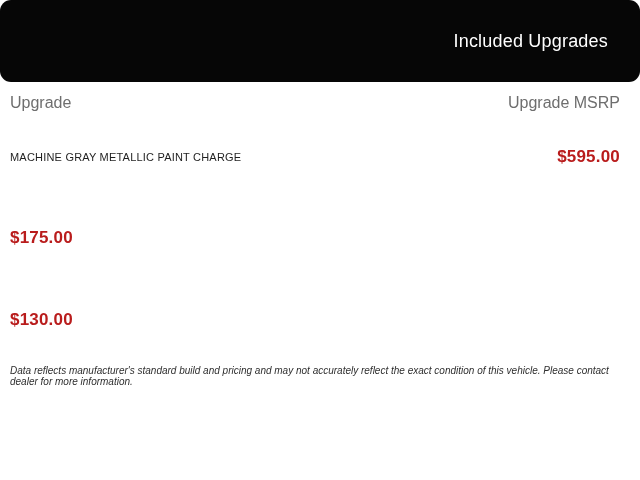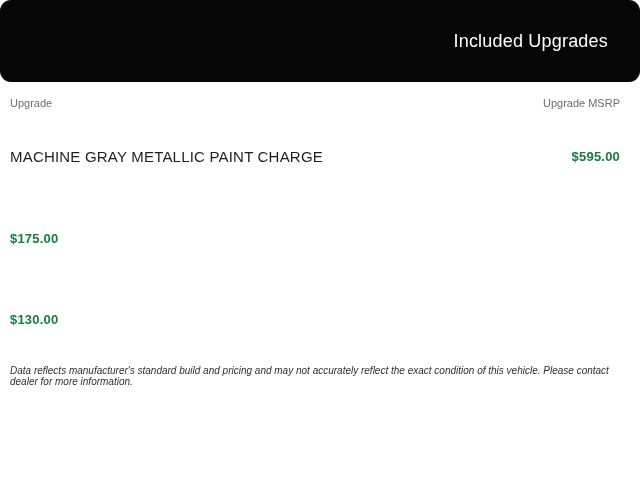--- a/index.html
+++ b/index.html
@@ -27,40 +27,40 @@
     font-weight: 400;
     margin: 0;
     letter-spacing: 0.2px;
   }
   .col-headers {
     display: flex;
     justify-content: space-between;
     align-items: flex-start;
     padding: 15px 20px 0 10px;
     color: #6e6e6e;
-    font-size: 11px;
+    font-size: 16px;
     line-height: 12px;
   }
   .rows { padding-top: 7px; }
   .row {
     height: 81.5px;
     display: flex;
     align-items: center;
     justify-content: space-between;
     padding: 0 20px 0 10px;
   }
   .row-name {
-    font-size: 15px;
+    font-size: 11px;
     color: #1f1f1f;
     letter-spacing: 0.2px;
   }
   .row-price {
-    font-size: 13px;
+    font-size: 17px;
     font-weight: 700;
-    color: #15803d;
+    color: #b91c1c;
     letter-spacing: 0.2px;
   }
   .footer {
     padding: 4px 20px 0 10px;
     font-size: 10px;
     font-style: italic;
     color: #2e2e2e;
     line-height: 11px;
   }
 </style>

